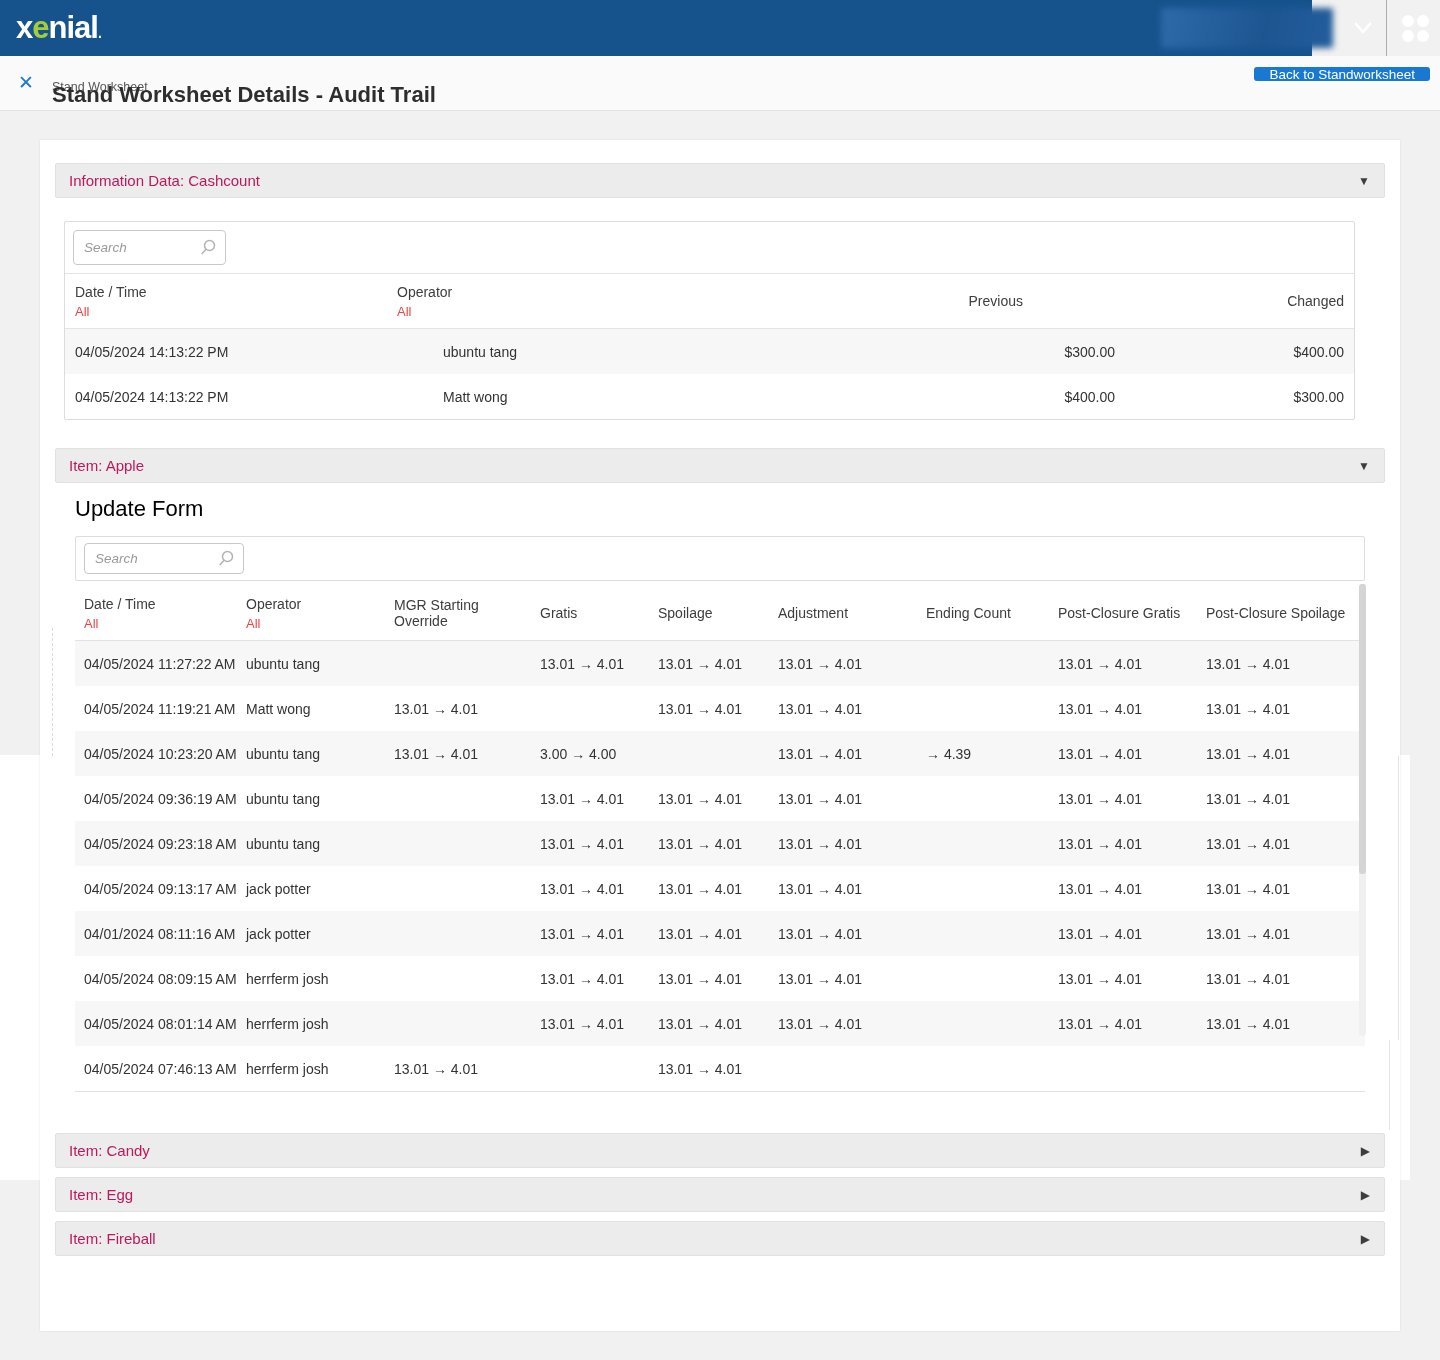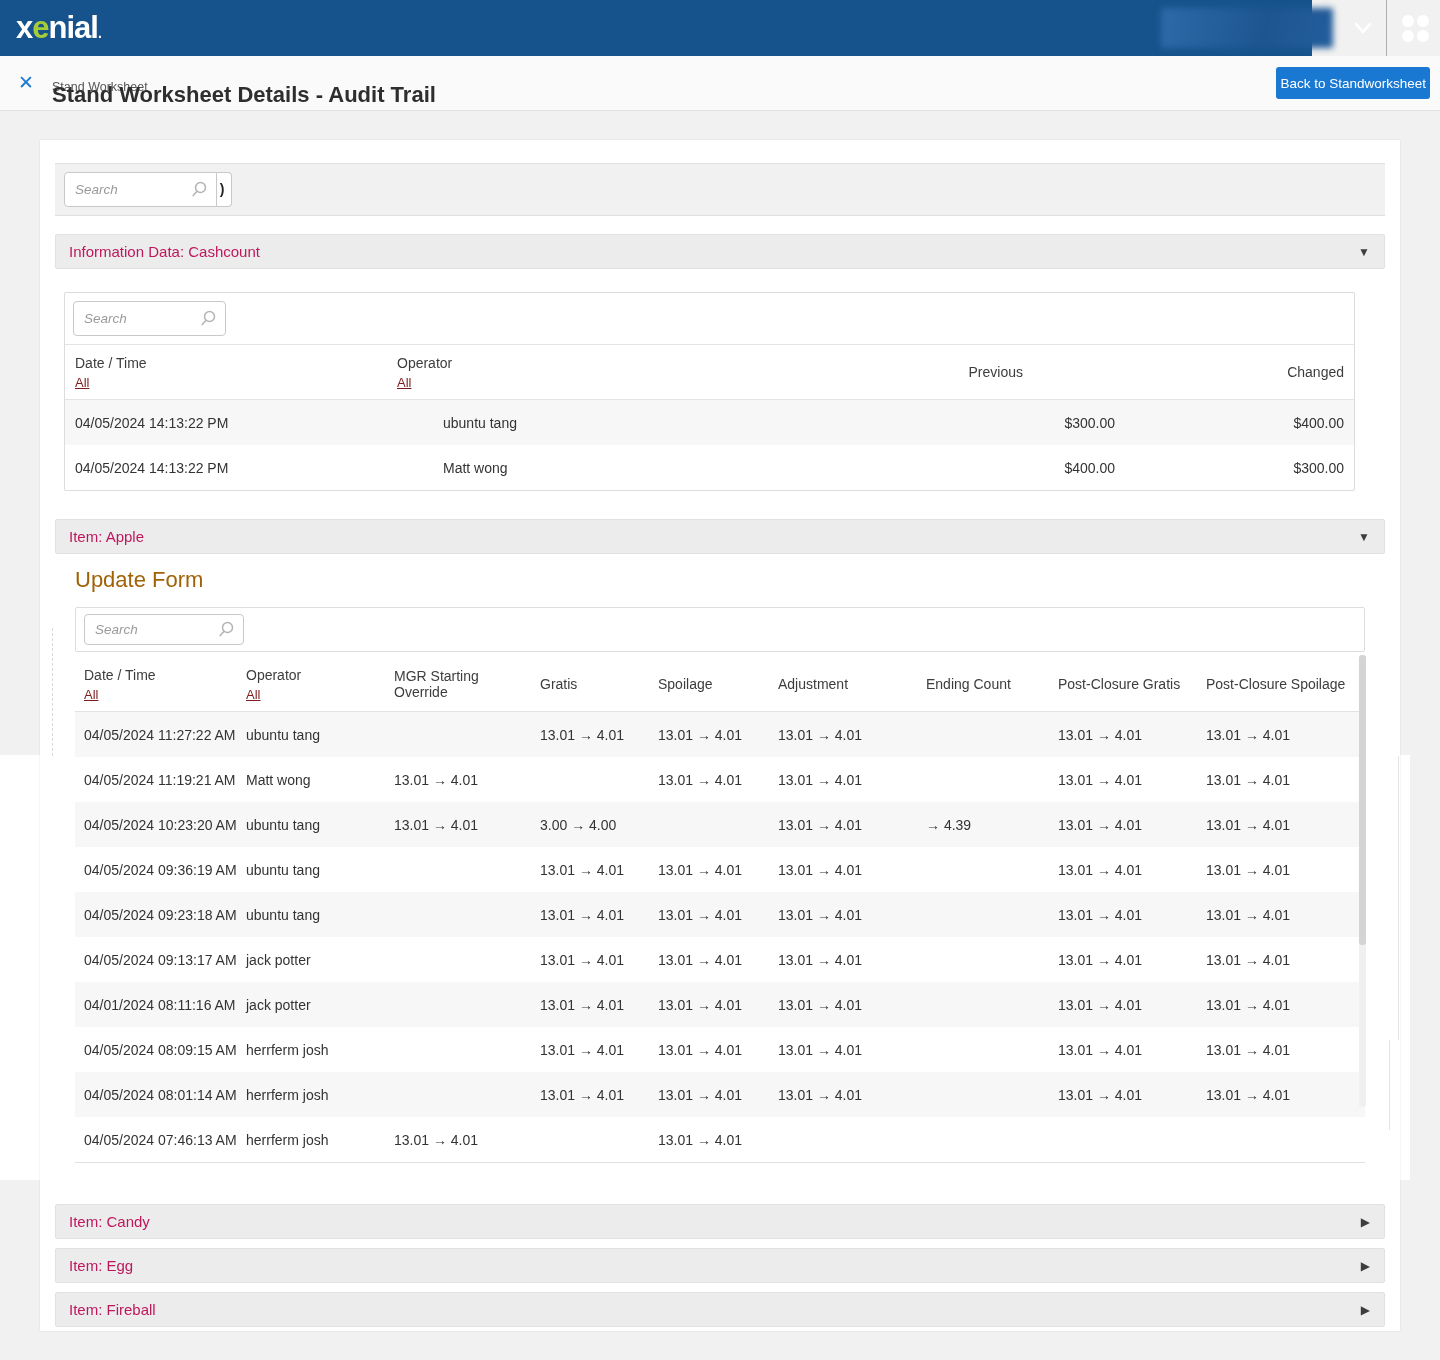--- a/index.html
+++ b/index.html
@@ -40,23 +40,23 @@
     background: #fafafa; border-bottom: 1px solid #e2e2e2; z-index: 9;
   }
   .close-x {
     position: absolute; left: 15px; top: 16px; width: 22px; height: 22px;
     color: #1b79d0; font-size: 19px; font-weight: 700; line-height: 22px; text-align: center;
     cursor: pointer;
   }
   .crumb { position: absolute; left: 52px; top: 24px; font-size: 12.5px; color: #555; text-align: center; }
   .page-title { position: absolute; left: 52px; top: 26px; font-size: 22px; font-weight: 700; color: #2e2e2e; }
   .back-btn {
-    position: absolute; right: 10px; top: 11px; height: 32px;
+    position: absolute; right: 10px; top: 11px; height: 14px;
     background: #1978d2; color: #fff; border: none; border-radius: 3px;
-    font-size: 13.5px; padding: 0 4px; font-family: inherit; cursor: pointer;
+    font-size: 13.5px; padding: 0 15px; font-family: inherit; cursor: pointer;
   }
 
   
   .card {
     position: absolute; left: 40px; top: 140px; width: 1360px; height: 1191px;
     background: #fff; z-index: 1; padding: 23px 15px 12px 15px;
     box-shadow: 0 0 2px rgba(0,0,0,0.10);
   }
 
   
@@ -103,31 +103,31 @@
     margin: 23px 54px 0 9px; width: 1291px;
     border: 1px solid #dcdcdc; border-radius: 2px; background: #fff;
   }
   .cash-search-row { padding: 8px; border-bottom: 1px solid #e4e4e4; }
   .cash-header, .cash-row {
     display: grid; grid-template-columns: 322px 440px 196px auto;
     align-items: center;
   }
   .cash-header { height: 55px; border-bottom: 1px solid #e4e4e4; }
   .cash-header .hcell { padding-left: 10px; font-size: 14px; color: #3d3d3d; }
-  .hcell .all-link { display: inline-block; margin-top: 4px; font-size: 13px; color: #7f1d1d; text-decoration: underline; cursor: pointer; }
+  .hcell .all-link { display: inline-block; margin-top: 4px; font-size: 13px; color: #ef4444; cursor: pointer; }
   .cash-header .r, .cash-row .r { text-align: right; }
   .cash-header .pad-r, .cash-row .pad-r { padding-right: 10px; }
   .cash-row { height: 45px; font-size: 14px; color: #333; gap: 46px; }
   .cash-row .cell { padding-left: 10px; }
   .cash-row.alt { background: #f7f7f7; }
 
   
   .apple-bar { margin-top: 28px; }
   .update-form { padding: 13px 0 0 20px; position: relative; }
-  .uf-title { font-size: 22px; color: #a16207; font-weight: 400; margin-bottom: 14px; }
+  .uf-title { font-size: 22px; color: #000000; font-weight: 400; margin-bottom: 14px; }
   .uf-search-panel {
     width: 1290px; height: 45px; border: 1px solid #ddd; border-radius: 2px;
     padding: 6px 0 0 8px; background: #fff;
   }
   .uf-search-panel .search-input { height: 31px; width: 160px; }
   .uf-search-panel .search-icon { top: 7px; }
   .uf-table { width: 1290px; margin-top: 5px; position: relative; }
   .uf-header, .uf-row {
     display: grid;
     grid-template-columns: 162px 148px 146px 118px 120px 148px 132px 148px auto;
@@ -176,29 +176,20 @@
   <button class="back-btn">Back to Standworksheet</button>
 </div>
 
 <div class="white-strip"></div>
 <div class="artifact-dash-left"></div>
 <div class="artifact-line-r1"></div>
 <div class="artifact-line-r2"></div>
 
 <div class="card">
 
-  <div class="top-search-strip">
-    <span class="search-wrap">
-      <input class="search-input" type="text" placeholder="Search" style="">
-      <svg class="search-icon" viewBox="0 0 17 17">
-        <circle cx="9.5" cy="6.5" r="5" fill="none" stroke="#b3b3b3" stroke-width="1.5"></circle>
-        <line x1="5.8" y1="10.6" x2="2.2" y2="14.6" stroke="#b3b3b3" stroke-width="1.5" stroke-linecap="round"></line>
-      </svg>
-    </span><span class="input-addon">)</span>
-  </div>
 
   <div class="section-bar">
     <span class="bar-title">Information Data: Cashcount</span>
     <span class="caret">▼</span>
   </div>
 
   <div class="cash-panel">
     <div class="cash-search-row">
       <span class="search-wrap">
         <input class="search-input" type="text" placeholder="Search" style="">

